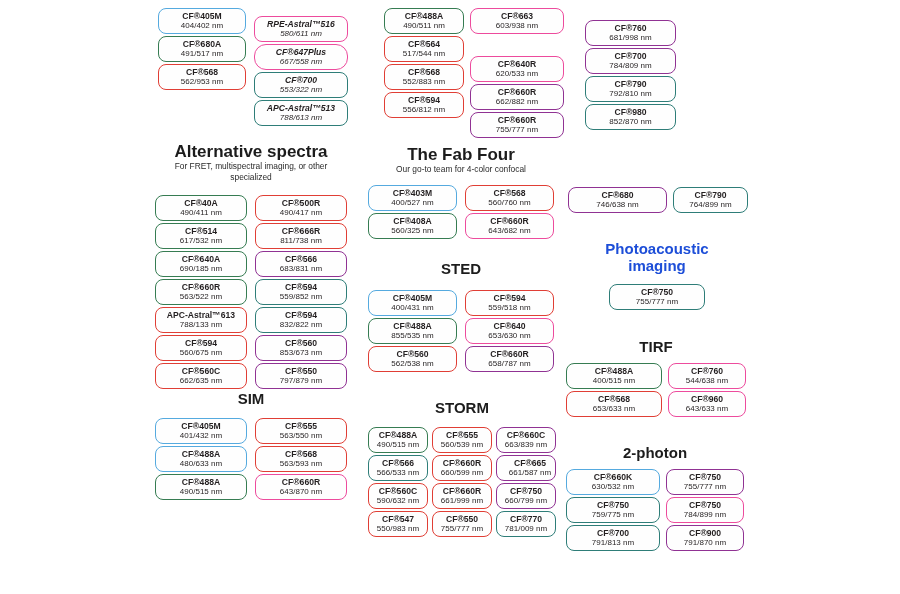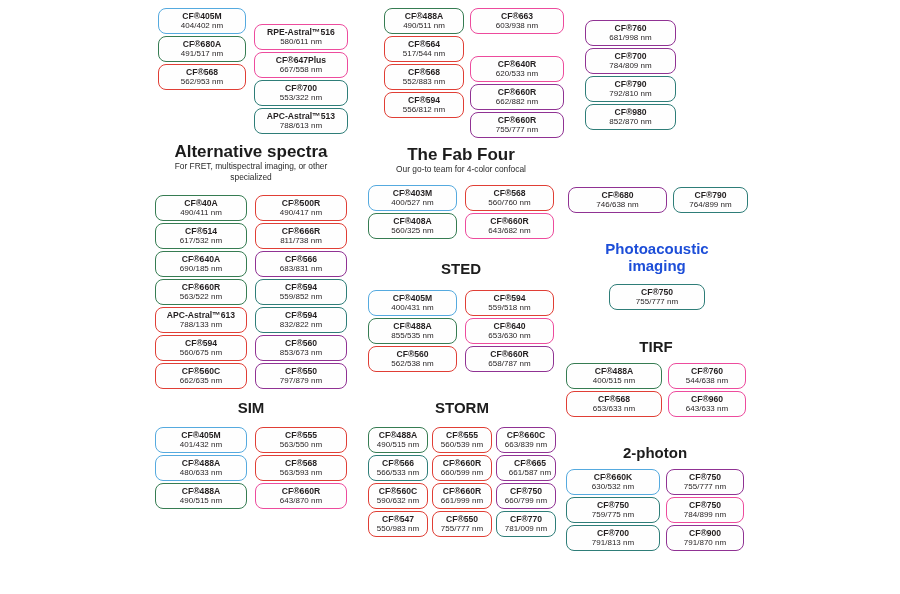--- a/index.html
+++ b/index.html
@@ -2,31 +2,31 @@
 <html><head>
 <meta charset="utf-8">
 <style>
   html,body{margin:0;padding:0;background:#ffffff;}
   .canvas{position:relative;width:900px;height:594px;background:#ffffff;overflow:hidden;
           font-family:"Liberation Sans",sans-serif;margin:0 auto;}
 
   
   .abs-col{position:absolute;display:flex;flex-direction:column;gap:2px;}
   #top-col-1{left:158px;top:8px;width:88px;}
-  #top-col-2{left:254px;top:24px;width:94px;}
+  #top-col-2{left:254px;top:16px;width:94px;font-style:italic;}
   #top-col-3{left:384px;top:8px;width:80px;}
   #top-col-4{left:470px;top:8px;width:94px;}
   #top-col-5{left:585px;top:20px;width:91px;}
 
   
   section{position:absolute;}
   #alt-spectra{left:155px;top:142px;width:192px;}
   #fab-four{left:368px;top:145px;width:186px;}
   #sted{left:368px;top:260px;width:186px;}
-  #sim{left:155px;top:399px;width:192px;}
+  #sim{left:155px;top:390px;width:192px;}
   #storm{left:368px;top:399px;width:188px;}
   #nir-pair{position:absolute;left:568px;top:187px;width:178px;display:flex;gap:6px;}
   #photoacoustic{left:592px;top:240px;width:130px;}
   #tirf{left:566px;top:338px;width:180px;}
   #two-photon{left:566px;top:444px;width:178px;}
 
   .section-title{font-weight:bold;text-align:center;color:#1c1c1c;font-size:15px;line-height:18px;}
   .section-title.lg{font-size:17px;line-height:19px;}
   .section-subtitle{font-size:8.4px;text-align:center;color:#2b2b2b;line-height:11px;}
   .pa-line{font-weight:bold;text-align:center;color:#1d4ed8;font-size:15px;line-height:17px;}
@@ -72,21 +72,21 @@
       <div class="dye-box" style="border-color: rgb(224, 62, 53);">
         <div class="dye-name">CF®568</div>
         <div class="dye-value">562/953 nm</div>
       </div>
     </div>
   <div class="abs-col" id="top-col-2">
       <div class="dye-box" style="border-color: rgb(237, 75, 157);">
         <div class="dye-name">RPE-Astral™516</div>
         <div class="dye-value">580/611 nm</div>
       </div>
-      <div class="dye-box" style="border-color: rgb(237, 75, 157);">
+      <div class="dye-box" style="border-color: rgb(237, 75, 157); border-radius: 12px;">
         <div class="dye-name">CF®647Plus</div>
         <div class="dye-value">667/558 nm</div>
       </div>
       <div class="dye-box" style="border-color: rgb(46, 125, 120);">
         <div class="dye-name">CF®700</div>
         <div class="dye-value">553/322 nm</div>
       </div>
       <div class="dye-box" style="border-color: rgb(46, 125, 120);">
         <div class="dye-name">APC-Astral™513</div>
         <div class="dye-value">788/613 nm</div>

